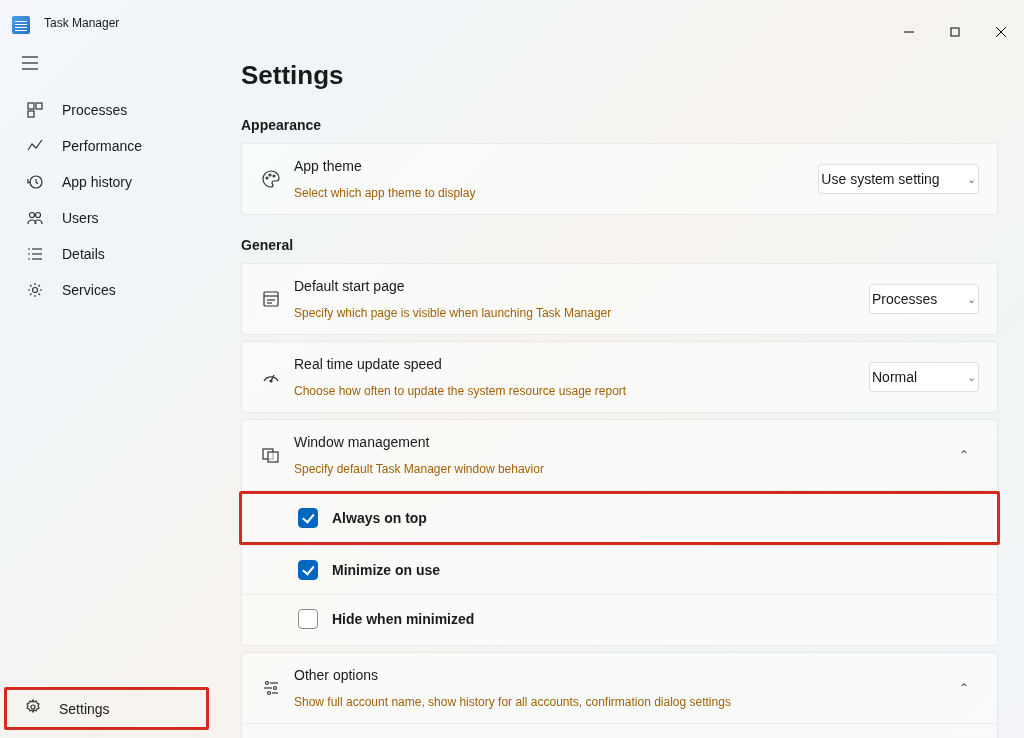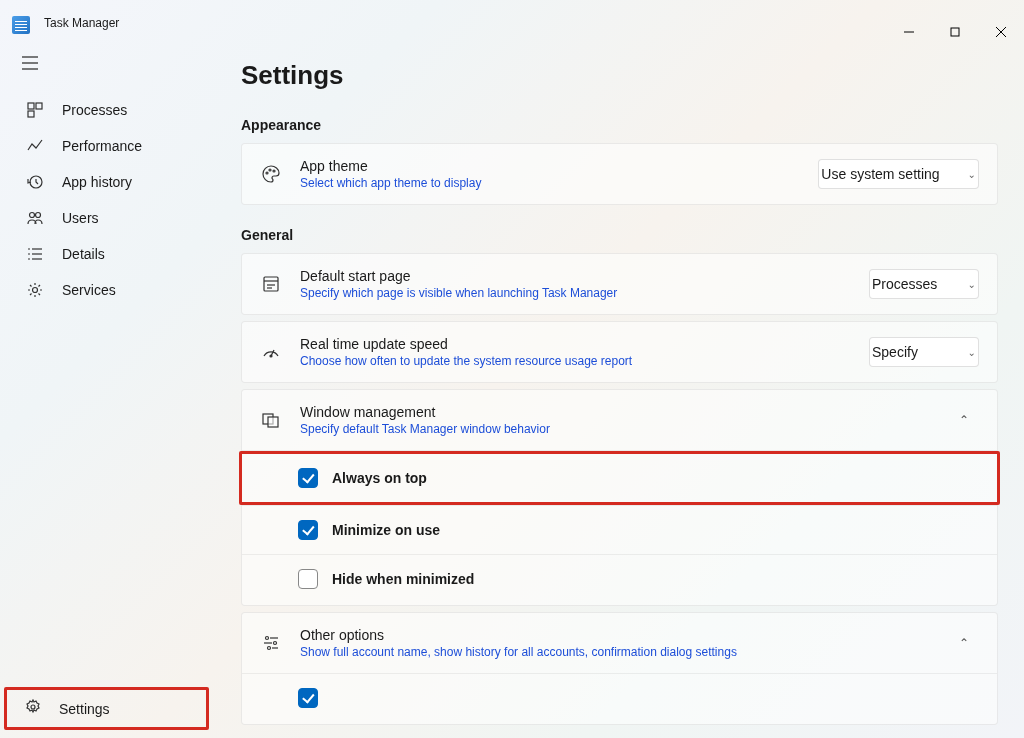--- a/index.html
+++ b/index.html
@@ -22,25 +22,25 @@
     .nav-item .ic { width:18px; height:18px; display:flex; align-items:center; justify-content:center; color:#333; }
     .nav-spacer { flex:1; }
     .nav-settings-wrap { border: 3px solid #d42a20; margin: 0 4px 8px 4px; border-radius: 2px;}
     .nav-settings { display:flex; align-items:center; gap:18px; padding: 9px 18px; font-size:14px; cursor:pointer;}
 
     .main { flex:1; padding: 18px 26px 0 28px; overflow-y:auto;}
     .page-title { font-size: 26px; font-weight:600; margin-bottom: 26px;}
     .section-label { font-size: 14px; font-weight:600; margin-bottom: 10px;}
     
     .card { background: rgba(255,255,255,0.55); border:1px solid rgba(0,0,0,0.07); border-radius:4px; margin-bottom: 6px; }
-    .card-row { display:flex; align-items:center; padding: 14px 18px; gap: 18px;}
+    .card-row { display:flex; align-items:center; padding: 14px 18px; gap: 12px;}
     .card-icon { width: 22px; height:22px; display:flex; align-items:center; justify-content:center; color:#333; flex-shrink:0;}
     .card-text { flex:1; }
     .card-title { font-size:14px; }
-    .card-sub { font-size:12px; color:#1d4ed8; margin-top:2px;}
+    .card-sub { font-size:12px; color:#a16207; margin-top:12px;}
     .dropdown { background:#fff; border:1px solid rgba(0,0,0,0.12); border-radius:4px; padding: 6px 2px; font-size:14px; display:flex; align-items:center; gap:28px; min-width:120px; justify-content:space-between;}
     .dropdown .chev { font-size:10px; color:#666;}
     .expander-chev { width:30px; text-align:center; color:#555; font-size:12px;}
 
     .card-expanded { padding-bottom: 2px;}
     .sub-row-wrap { border-top:1px solid rgba(0,0,0,0.06);font-weight:bold;}
     .sub-row { display:flex; align-items:center; gap:14px; padding: 14px 18px 14px 56px; border-top:1px solid rgba(0,0,0,0.06);}
     .sub-row:first-child{border-top:none;}
     .checkbox { width:20px; height:20px; border-radius:4px; border:1px solid #888; background:#fff; display:flex; align-items:center; justify-content:center; flex-shrink:0;}
     .checkbox.checked { background:#0067c0; border-color:#0067c0;}
@@ -215,21 +215,21 @@
               <path d="M3 14a8 8 0 0114 0"></path>
               <line x1="10" y1="14" x2="13" y2="8"></line>
               <circle cx="10" cy="14" r="1" fill="#333"></circle>
             </svg>
           </div>
         <div class="card-text">
           <div class="card-title">Real time update speed</div>
           <div class="card-sub">Choose how often to update the system resource usage report</div>
         </div>
         <div class="dropdown" style="min-width:110px">
-          <span>Specify</span>
+          <span>Normal</span>
           <span class="chev">⌄</span>
         </div>
       </div>
     </div>
 
     <div class="card card-expanded">
       <div class="card-row">
         <div class="card-icon">
             <svg width="20" height="20" viewBox="0 0 20 20" fill="none" stroke="#333" stroke-width="1.2">
               <rect x="2" y="4" width="10" height="10"></rect>

